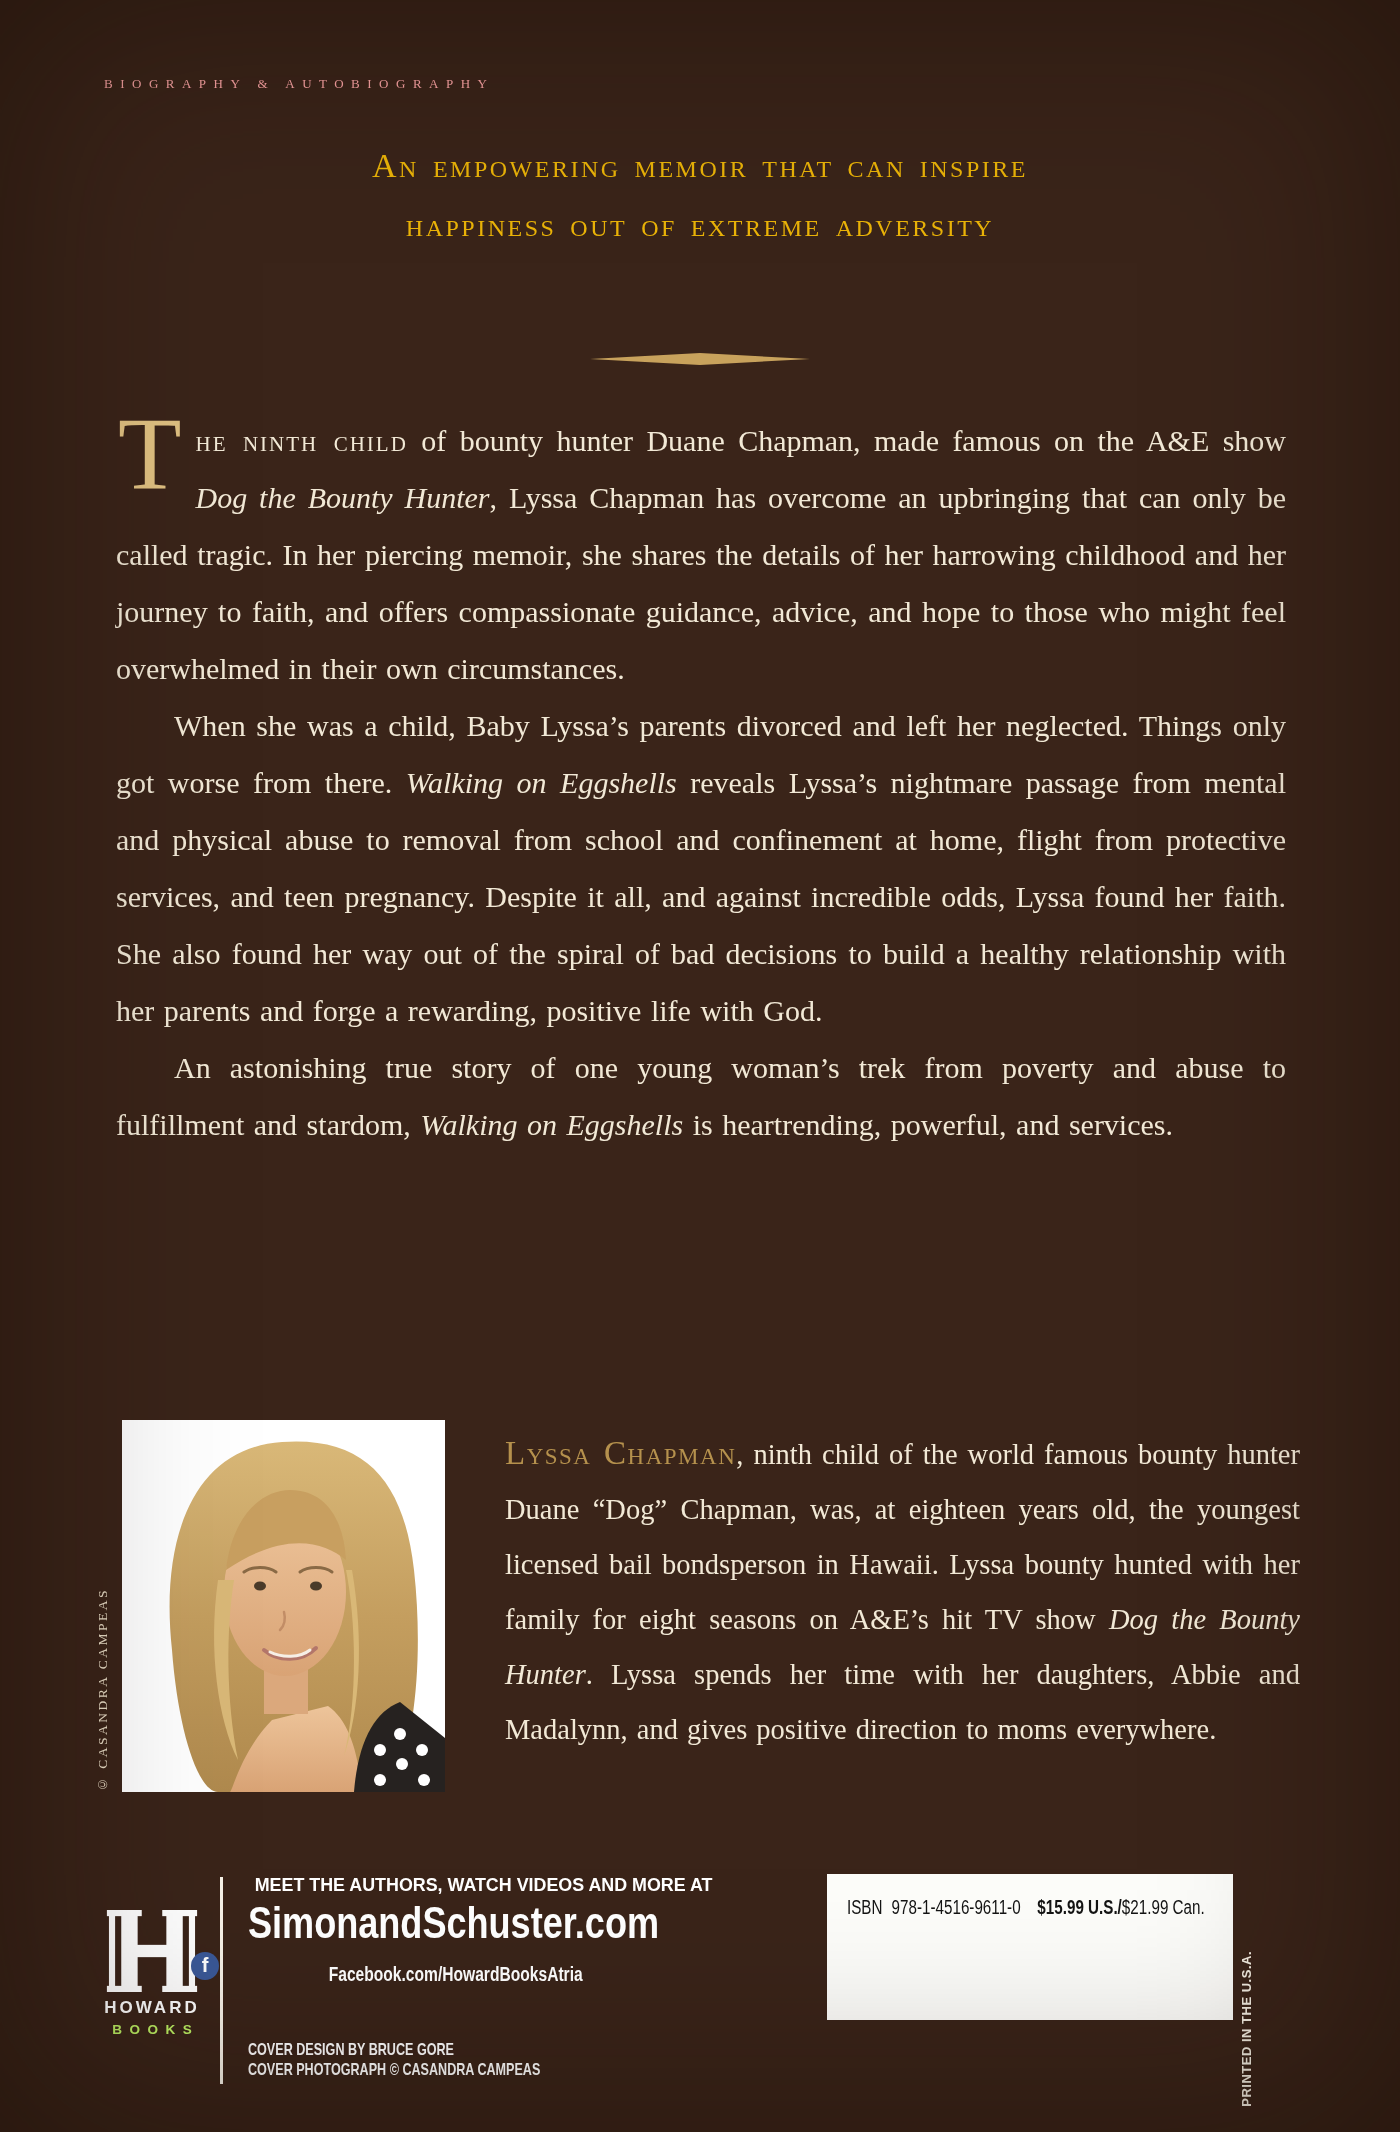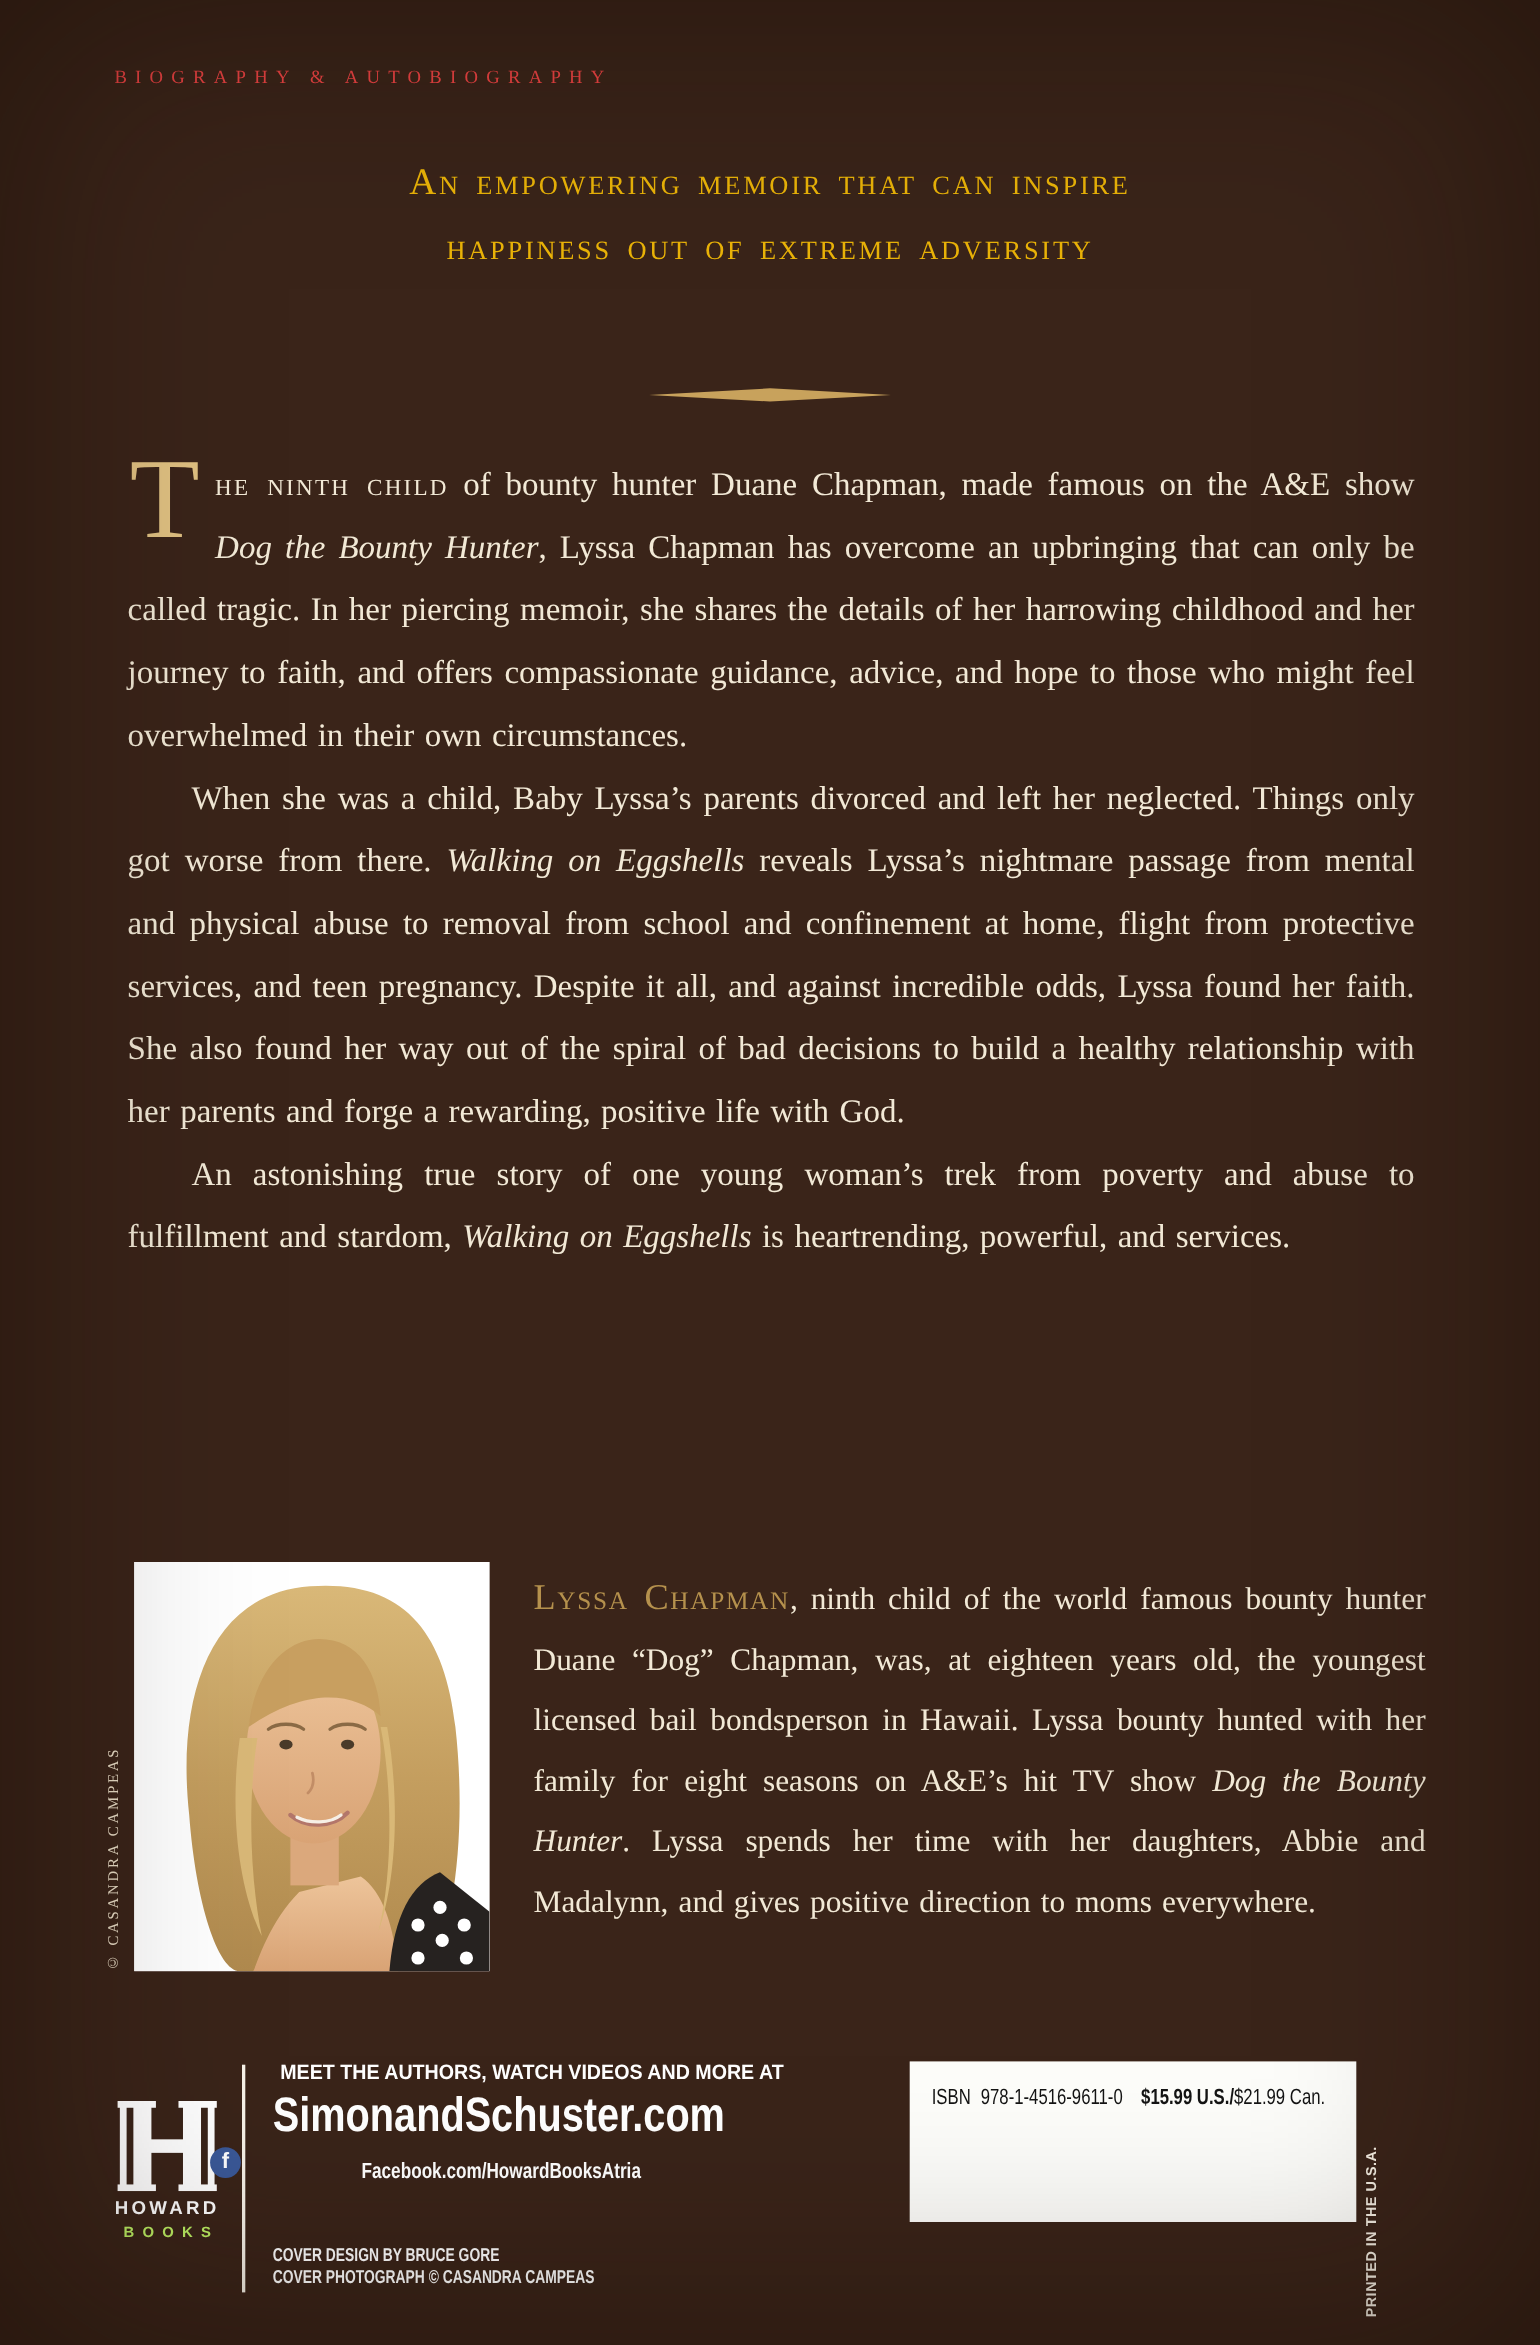--- a/index.html
+++ b/index.html
@@ -6,22 +6,22 @@
   body{
     width:1400px;height:2132px;position:relative;overflow:hidden;
     background:#3a2419;
     font-family:"Liberation Serif","DejaVu Serif",serif;
     -webkit-font-smoothing:antialiased;
   }
   .vignette{position:absolute;inset:0;box-shadow:inset 0 0 220px rgba(18,8,2,.5);pointer-events:none;z-index:50;}
 
   
   .category{
-    position:absolute;top:60px;left:104px;
-    font-size:17px;letter-spacing:7.5px;color:#ef4444;white-space:nowrap;
+    position:absolute;top:76px;left:104px;
+    font-size:13px;letter-spacing:7.5px;color:#fca5a5;white-space:nowrap;
   }
 
   
   .headline{
     position:absolute;top:136px;left:100px;right:100px;text-align:center;
     color:#eab308;font-variant:small-caps;font-size:34px;line-height:59px;
     letter-spacing:2.5px;word-spacing:3px;
   }
 
   
@@ -44,21 +44,21 @@
   
   .bio{position:absolute;top:1420px;left:122px;width:1178px;display:flex;}
   .photo-block{position:relative;flex:0 0 323px;width:323px;height:372px;}
   .photo{width:323px;height:372px;background:#fff;display:block;}
   .credit{
     position:absolute;left:-27px;bottom:0;
     writing-mode:vertical-rl;transform:rotate(180deg);
     font-size:13.5px;letter-spacing:2.5px;color:#e9ddc6;white-space:nowrap;
   }
   .bio-text{
-    margin:6px 0 0 40px;width:811px;
+    margin:6px 0 0 60px;width:811px;
     font-size:28.5px;line-height:55px;color:#f2e9d6;text-align:justify;word-spacing:2px;
   }
   .name{font-variant:small-caps;color:#b5914d;font-size:33px;letter-spacing:1.5px;}
 
   
   .sans{font-family:"Liberation Sans","DejaVu Sans",sans-serif;}
   .howard{position:absolute;left:86px;top:1910px;width:132px;text-align:center;color:#ffffff;}
   .h-logo{display:block;margin:0 auto;}
   .h-name{font-size:17px;font-weight:bold;letter-spacing:3px;margin-top:6px;color:#fff;}
   .h-books{font-size:13.5px;font-weight:bold;letter-spacing:7.5px;margin-top:4px;color:#bef264;text-indent:7.5px;}

